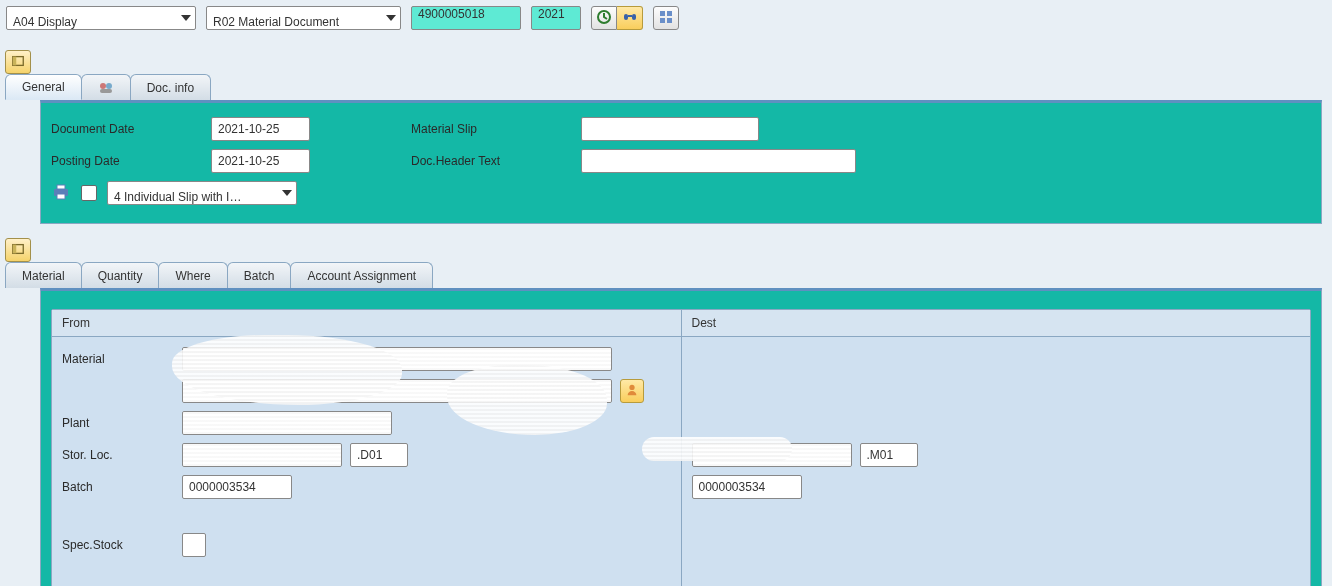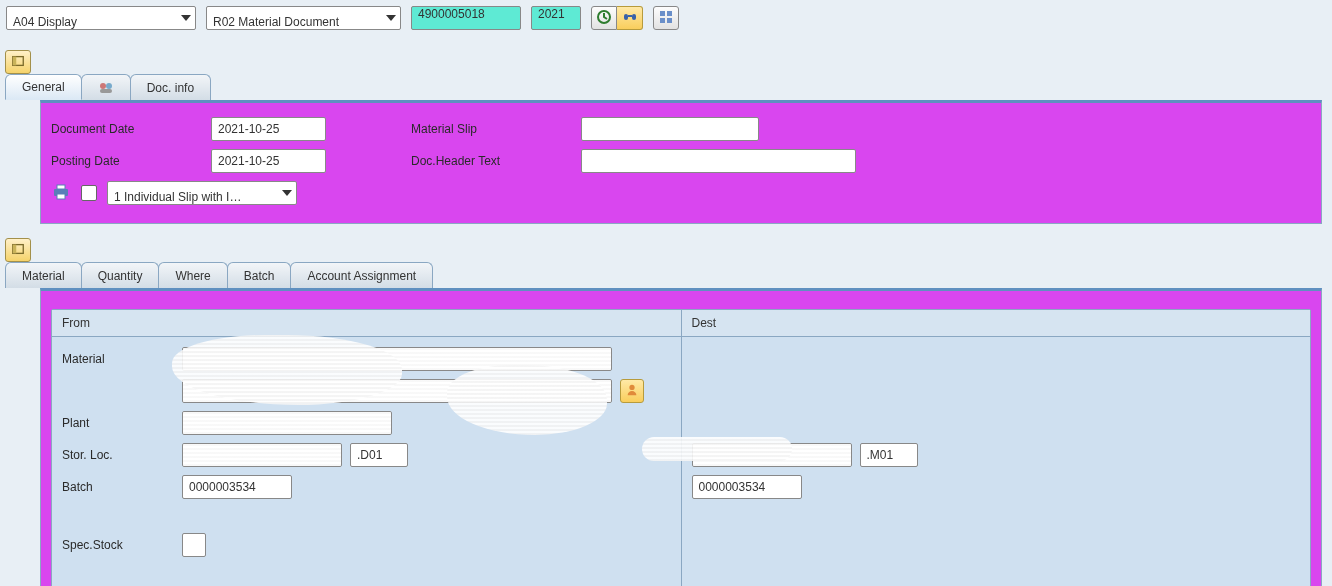--- a/index.html
+++ b/index.html
@@ -109,42 +109,42 @@
     z-index: 2;
     font-weight: normal;
   }
   .tab-sep-icon { width:16px; height:16px; }
 
   .panel {
     margin-left: 40px;
     margin-right: 10px;
     border: 1px solid #8aa7c2;
     border-top: 3px solid #5f90c0;
-    background: #d946ef;
+    background: #14b8a6;
     padding: 14px 10px 18px 10px;
   }
 
   
   .hdr-grid {
     display: grid;
     grid-template-columns: 160px 160px 40px 170px 280px;
     row-gap: 8px;
     align-items: center;
   }
   .field {
     height: 24px;
     border: 1px solid #888;
     background: #fff;
     padding: 0 6px;
     display: inline-flex;
     align-items: center;
     border-radius: 2px;
   }
   .lbl { color: #2a2a2a; }
-  .field.w120 { width: 115px; }
+  .field.w120 { width: 99px; }
   .field.w175 { width: 178px; }
   .field.w275 { width: 275px; }
 
   .slip-row {
     margin-top: 8px;
     display: flex;
     align-items: center;
     gap: 10px;
   }
   .printer-icon svg { width:20px; height:18px; }
@@ -319,21 +319,21 @@
   <div class="slip-row">
     <span class="printer-icon">
       <svg viewBox="0 0 20 18">
           <rect x="3" y="6" width="14" height="7" rx="1" fill="#5a7fb8"></rect>
           <rect x="6" y="2" width="8" height="4" fill="#fff" stroke="#5a7fb8"></rect>
           <rect x="6" y="11" width="8" height="5" fill="#fff" stroke="#5a7fb8"></rect>
         </svg>
     </span>
     <div class="chk"></div>
     <div class="select-box slip-select">
-      <span>1 Individual Slip with I…</span>
+      <span>4 Individual Slip with I…</span>
       <span class="caret"></span>
     </div>
   </div>
 </div>
 
 <div class="tab-row lower">
   <div class="side-btn">
     <span>
       <svg viewBox="0 0 16 16" width="14" height="14">
           <rect x="2" y="3" width="12" height="10" fill="none" stroke="#7a6a2a" stroke-width="1.5"></rect>

